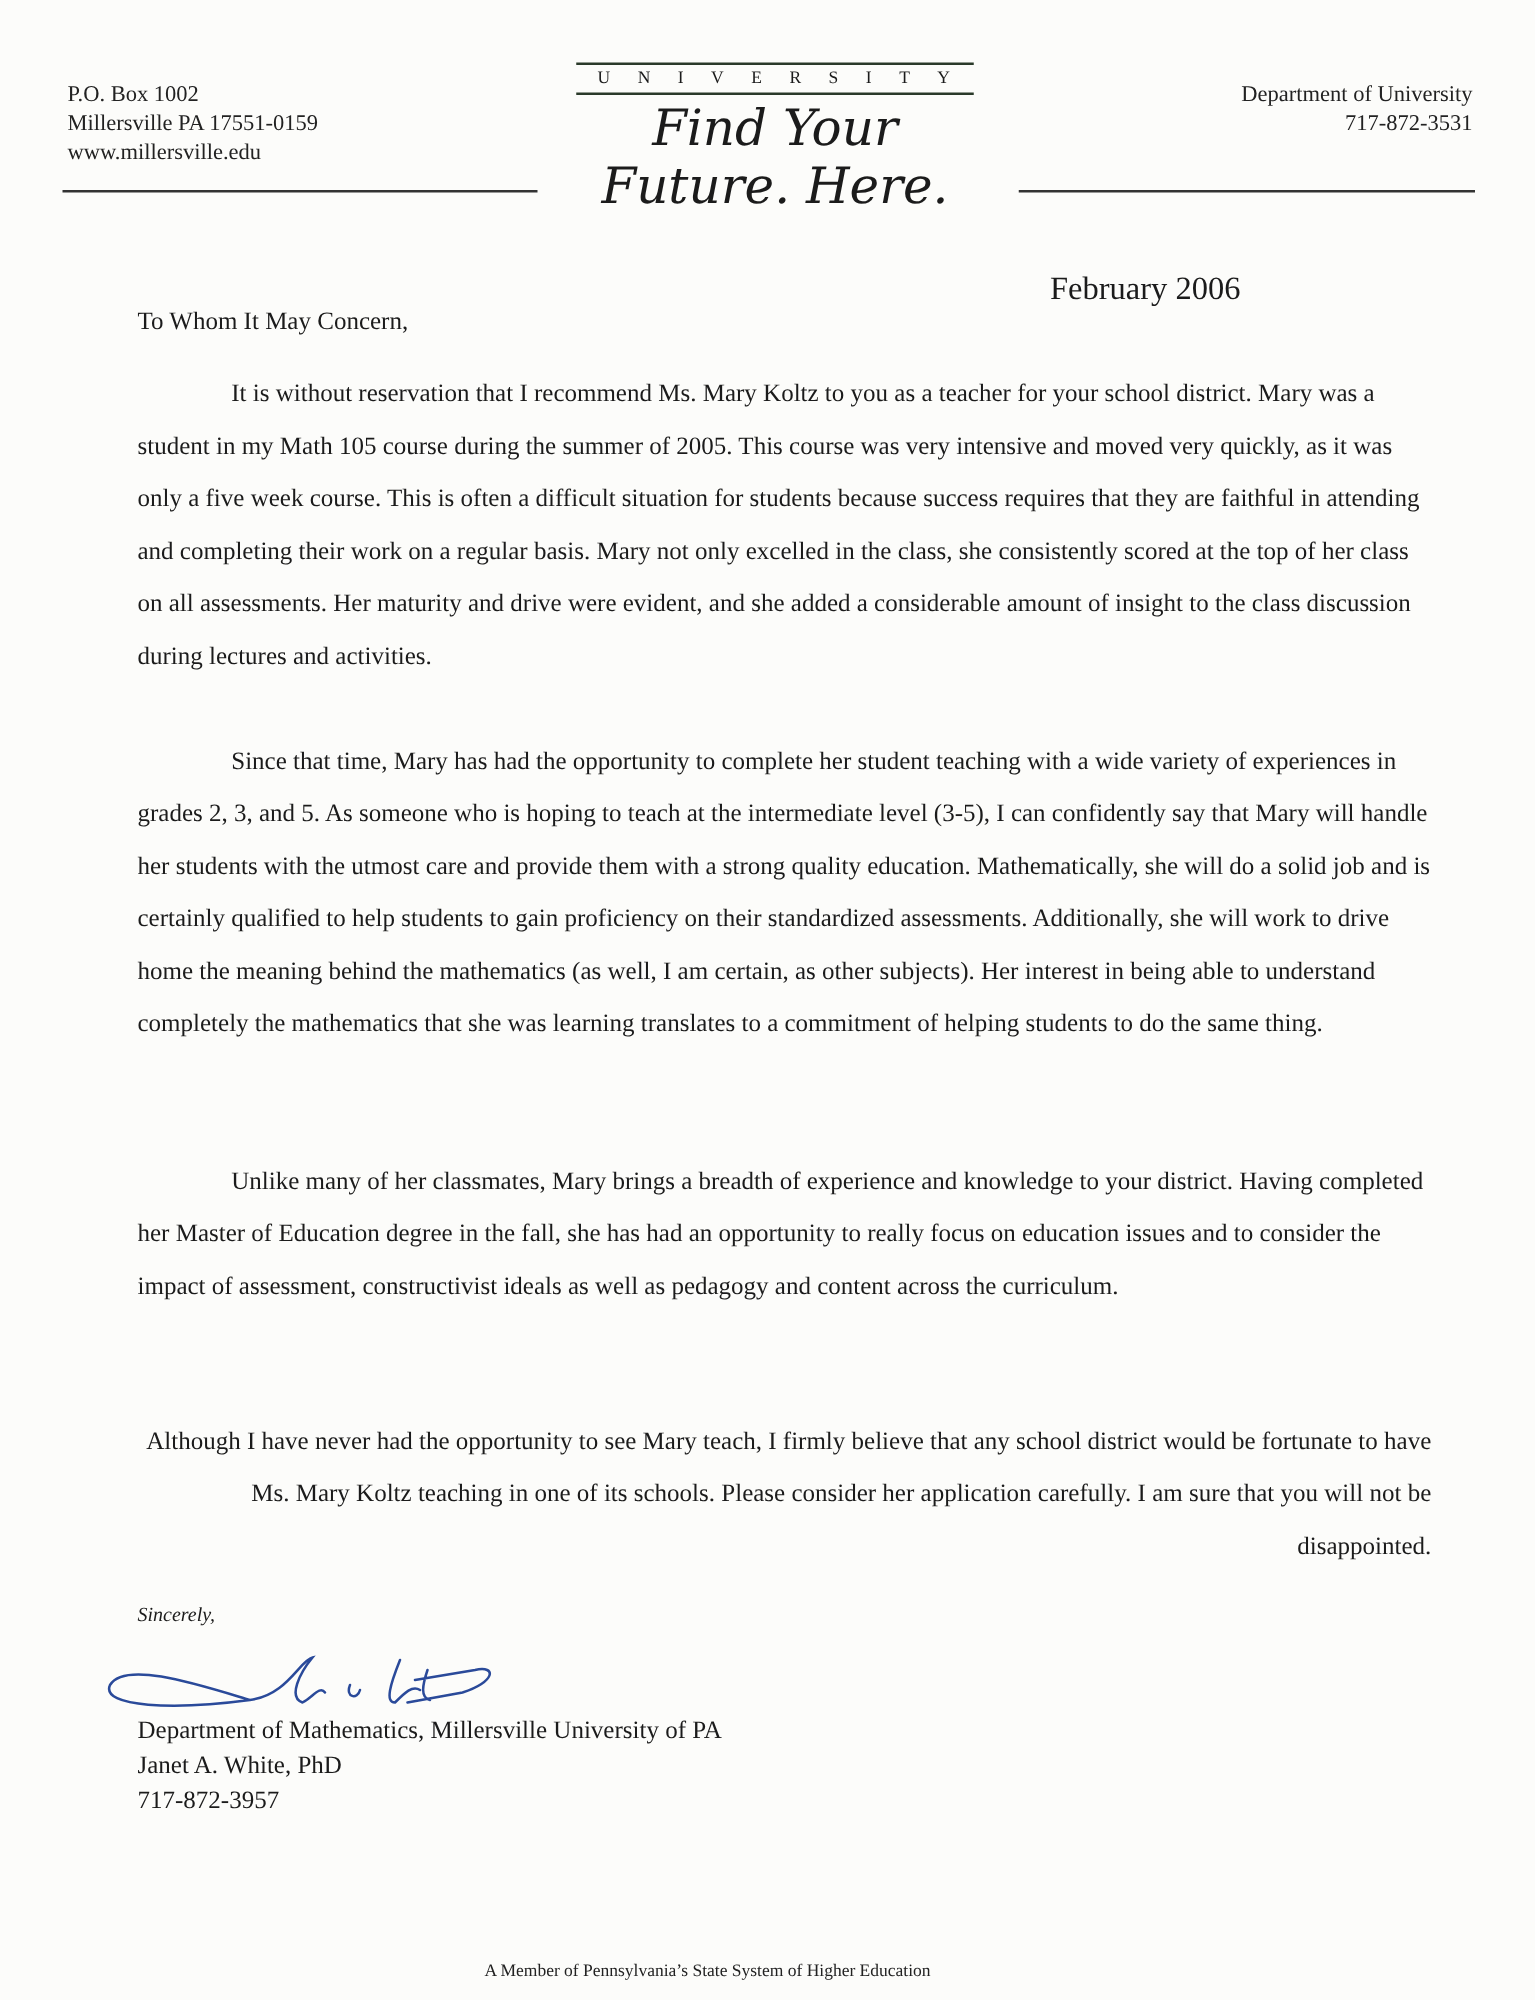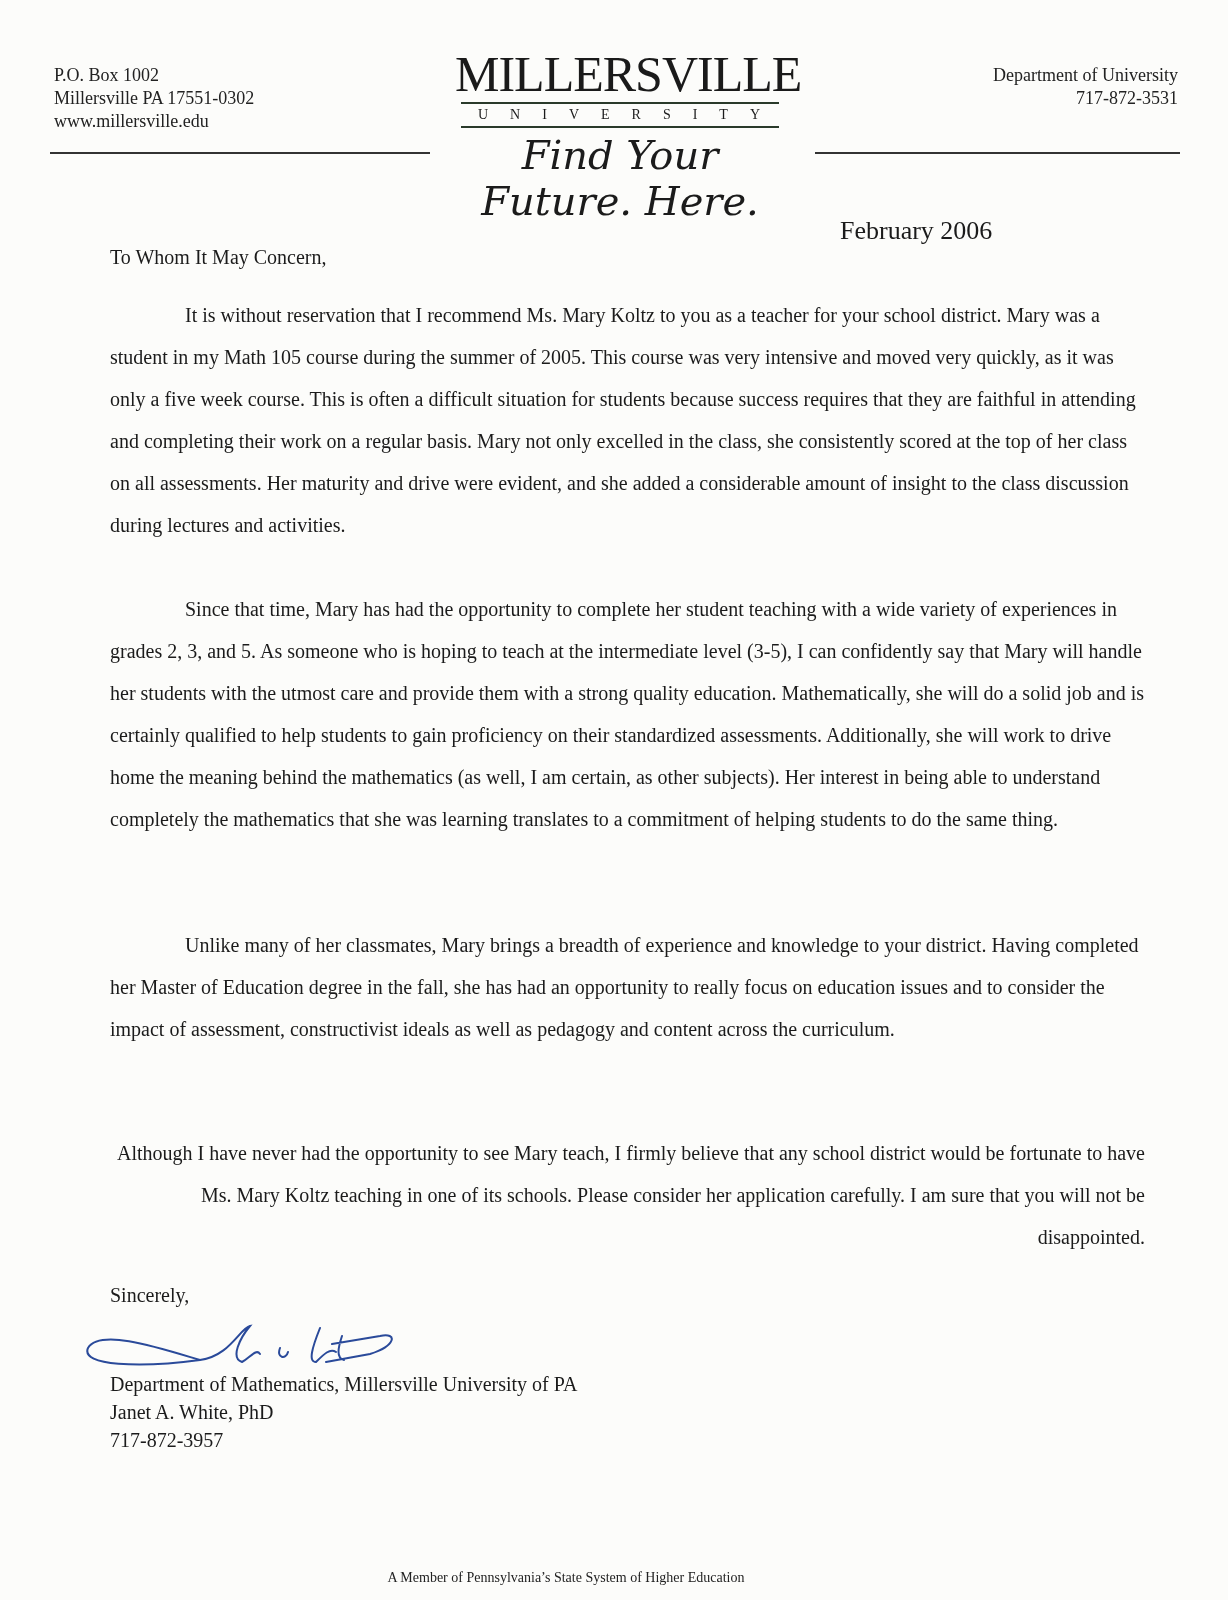--- a/index.html
+++ b/index.html
@@ -19,37 +19,36 @@
   .logo-tag { font-style: italic; font-size: 40px; line-height: 46px; margin-top: 4px; font-family: "DejaVu Serif", serif; }
   .date { left: 840px; top: 216px; font-size: 26px; }
   .salutation { left: 110px; top: 246px; font-size: 20px; }
   .body-text { left: 110px; width: 1035px; font-size: 20px; line-height: 42px; }
   .body-text p { margin: 0; text-indent: 75px; text-align: left; }
   .p1 { top: 294px; }
   .p2 { top: 588px; }
   .p3 { top: 924px; }
   .p4 { top: 1132px; }
   .p4 p { text-indent: 0; text-align: right; }
-  .closing { left: 110px; top: 1284px; font-size: 20px; }
+  .closing { left: 110px; top: 1284px; font-size: 16px; font-style: italic; }
   .sig { left: 80px; top: 1318px; }
   .signer { left: 110px; top: 1370px; font-size: 20px; line-height: 28px; }
   .footer { left: 0; width: 1132px; top: 1570px; text-align: center; font-size: 14px; color: #222; }
 </style>
 </head>
 <body>
 
 <div class="abs addr">
   <div>P.O. Box 1002</div>
-  <div>Millersville PA 17551-0302</div>
+  <div>Millersville PA 17551-0159</div>
   <div>www.millersville.edu</div>
 </div>
 <div class="abs hr" style="left:50px; top:152px; width:380px;"></div>
 
 <div class="abs logo">
-  <div class="logo-name">MILLERSVILLE</div>
   <div class="logo-rule"></div>
   <div class="logo-uni">UNIVERSITY</div>
   <div class="logo-rule"></div>
   <div class="logo-tag">Find Your Future. Here.</div>
 </div>
 
 <div class="abs dept">
   <div>Department of University</div>
   <div>717-872-3531</div>
 </div>

